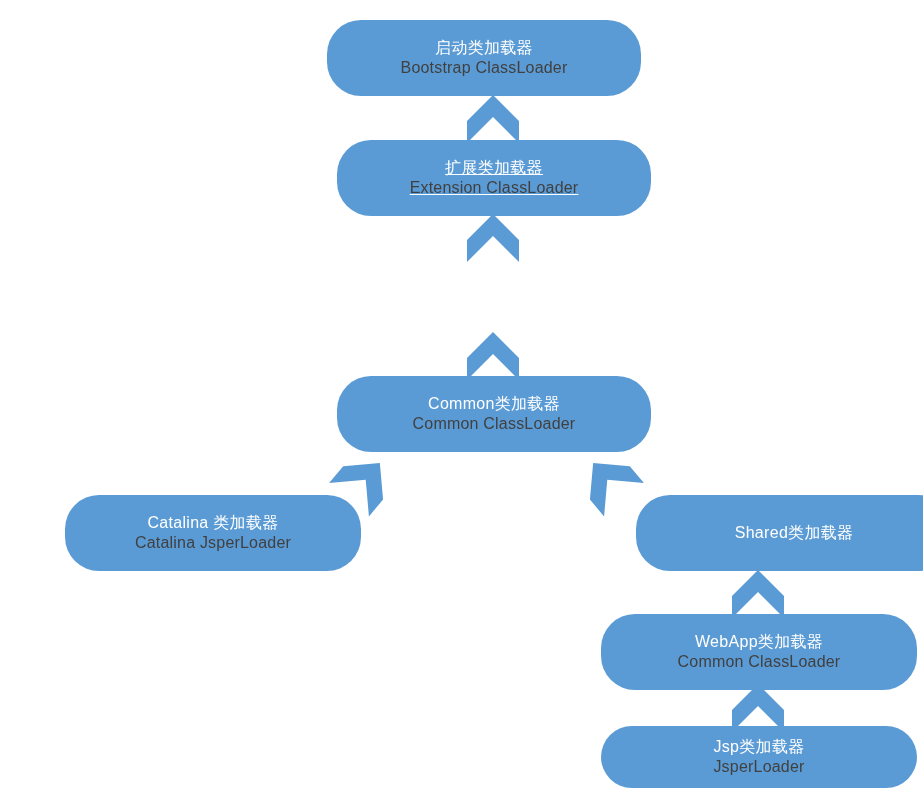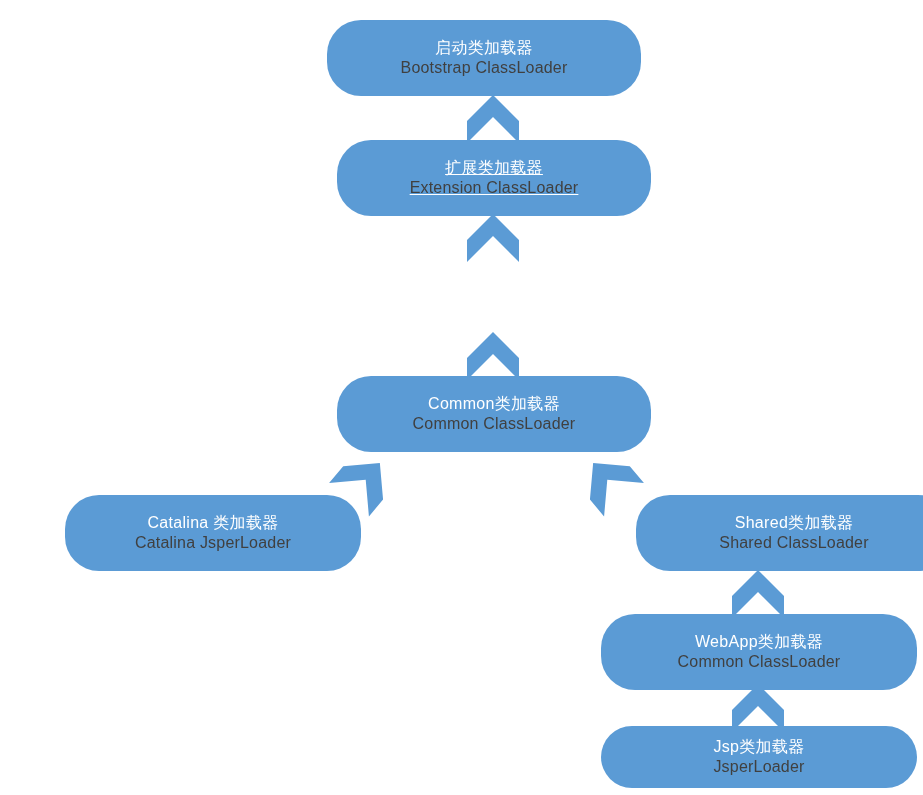--- a/index.html
+++ b/index.html
@@ -114,21 +114,20 @@
     <div class="line-en">Common ClassLoader</div>
   </div>
 
   <div class="node" style="left:65px; top:495px; width:296px; height:76px;">
     <div class="line-cn">Catalina 类加载器</div>
     <div class="line-en">Catalina JsperLoader</div>
   </div>
 
   <div class="node" style="left:636px; top:495px; width:316px; height:76px;">
     <div class="line-cn">Shared类加载器</div>
-    <div class="line-en">Shared ClassLoader</div>
   </div>
 
   <div class="node" style="left:601px; top:614px; width:316px; height:76px;">
     <div class="line-cn">WebApp类加载器</div>
     <div class="line-en">Common ClassLoader</div>
   </div>
 
   <div class="node" style="left:601px; top:726px; width:316px; height:62px; border-radius:34px 34px 34px 34px;">
     <div class="line-cn">Jsp类加载器</div>
     <div class="line-en">JsperLoader</div>

